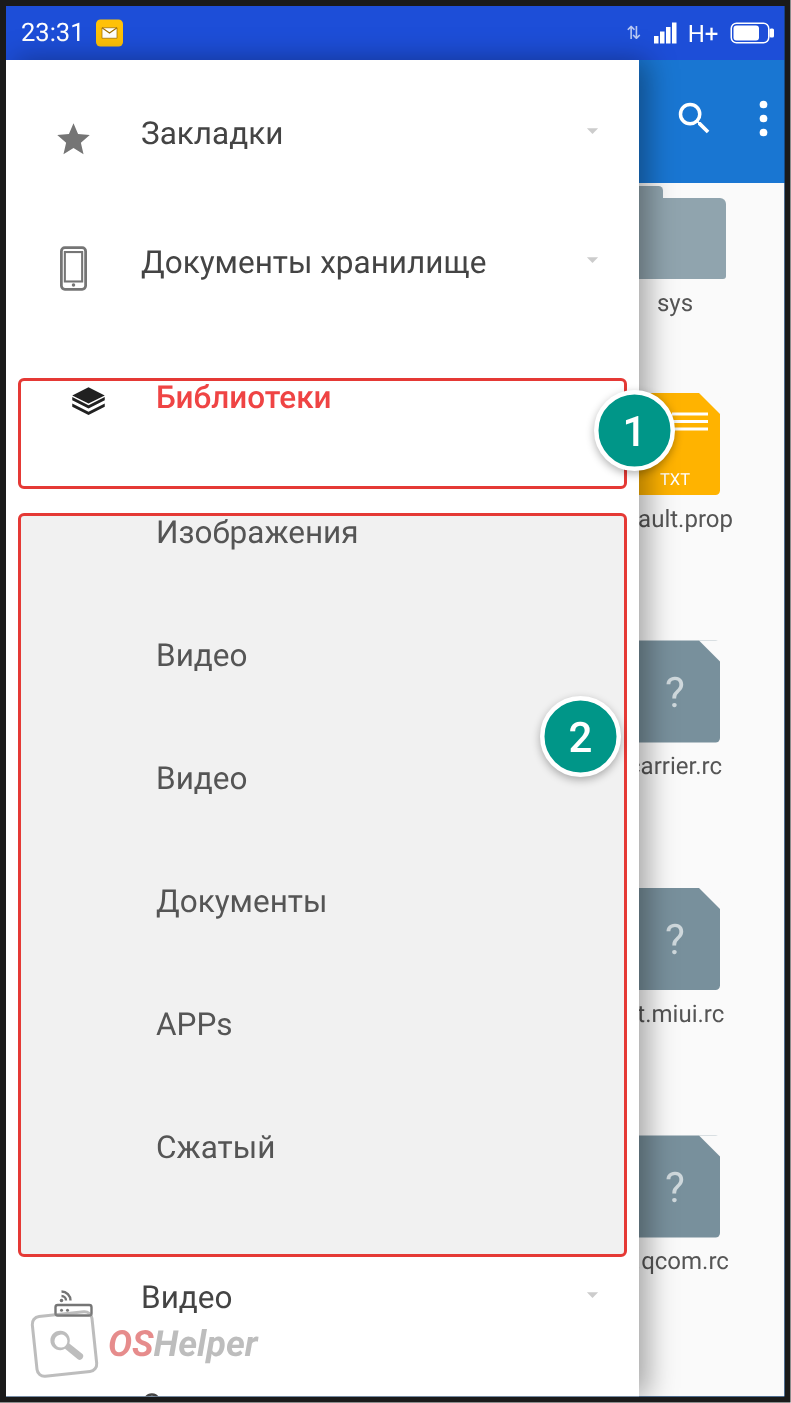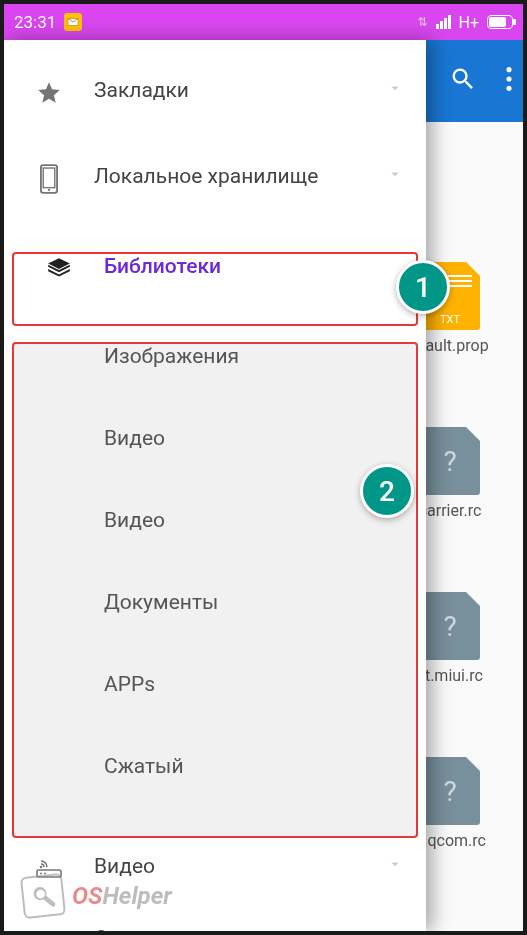--- a/index.html
+++ b/index.html
@@ -13,21 +13,21 @@
   }
   .screen {
     position: absolute;
     left: 4px; top: 4px; right: 4px; bottom: 4px;
     background: #1565c0;
     overflow: hidden;
   }
   
   .statusbar {
     height: 36px;
-    background: #d946ef;
+    background: #1d4ed8;
     color: #fff;
     display: flex;
     align-items: center;
     padding: 0 10px;
     font-size: 17px;
     font-weight: 400;
   }
   .statusbar .left { display:flex; align-items:center; gap:8px; }
   .statusbar .spacer { flex:1; }
   .statusbar .right { display:flex; align-items:center; gap:8px; font-size:16px; }
@@ -160,20 +160,24 @@
     <span>
       <svg width="8" height="28" viewBox="0 0 6 24">
           <circle cx="3" cy="4" r="2.2"></circle>
           <circle cx="3" cy="12" r="2.2"></circle>
           <circle cx="3" cy="20" r="2.2"></circle>
         </svg>
     </span>
   </div>
 
   <div class="filegrid">
+    <div class="file" style="top:10px;">
+      <div class="folder"></div>
+      <div>sys</div>
+    </div>
     <div class="file" style="top:140px;">
       <div class="txt">
         <div class="lines">
             <span></span>
             <span></span>
             <span></span>
           </div>
         <span>TXT</span>
       </div>
       <div>efault.prop</div>
@@ -216,36 +220,36 @@
     </div>
 
     <div class="item">
       <span class="icon">
         <svg width="22" height="30" viewBox="0 0 16 26">
             <rect x="1" y="1" width="14" height="24" rx="2" fill="none" stroke="#757575" stroke-width="1.6"></rect>
             <rect x="3" y="3.5" width="10" height="17" fill="none" stroke="#757575" stroke-width="1.2"></rect>
             <circle cx="8" cy="22.5" r="1" fill="#757575"></circle>
           </svg>
       </span>
-      <span class="label">Локальное хранилище</span>
+      <span class="label">Документы хранилище</span>
       <span class="chev">
         <svg width="18" height="18" viewBox="0 0 24 24" fill="#ccc">
             <path d="M7 10l5 5 5-5z"></path>
           </svg>
       </span>
     </div>
 
     <div class="highlight-single">
       <div class="item small" style="height:70px;">
         <span class="icon">
           <svg width="26" height="26" viewBox="0 0 24 24" fill="#212121">
               <path d="M12 2L2 7l10 5 10-5-10-5zm0 11L2 8v2l10 5 10-5V8l-10 5zm0 4L2 12v2l10 5 10-5v-2l-10 5z"></path>
             </svg>
         </span>
-        <span class="label" style="color:#6d28d9;font-weight:500;">Библиотеки</span>
+        <span class="label" style="color:#ef4444;font-weight:500;">Библиотеки</span>
       </div>
     </div>
 
     <div class="highlight-group subitems">
       <div class="item">
         <span class="label">Изображения</span>
       </div>
       <div class="item">
         <span class="label">Видео</span>
       </div>

